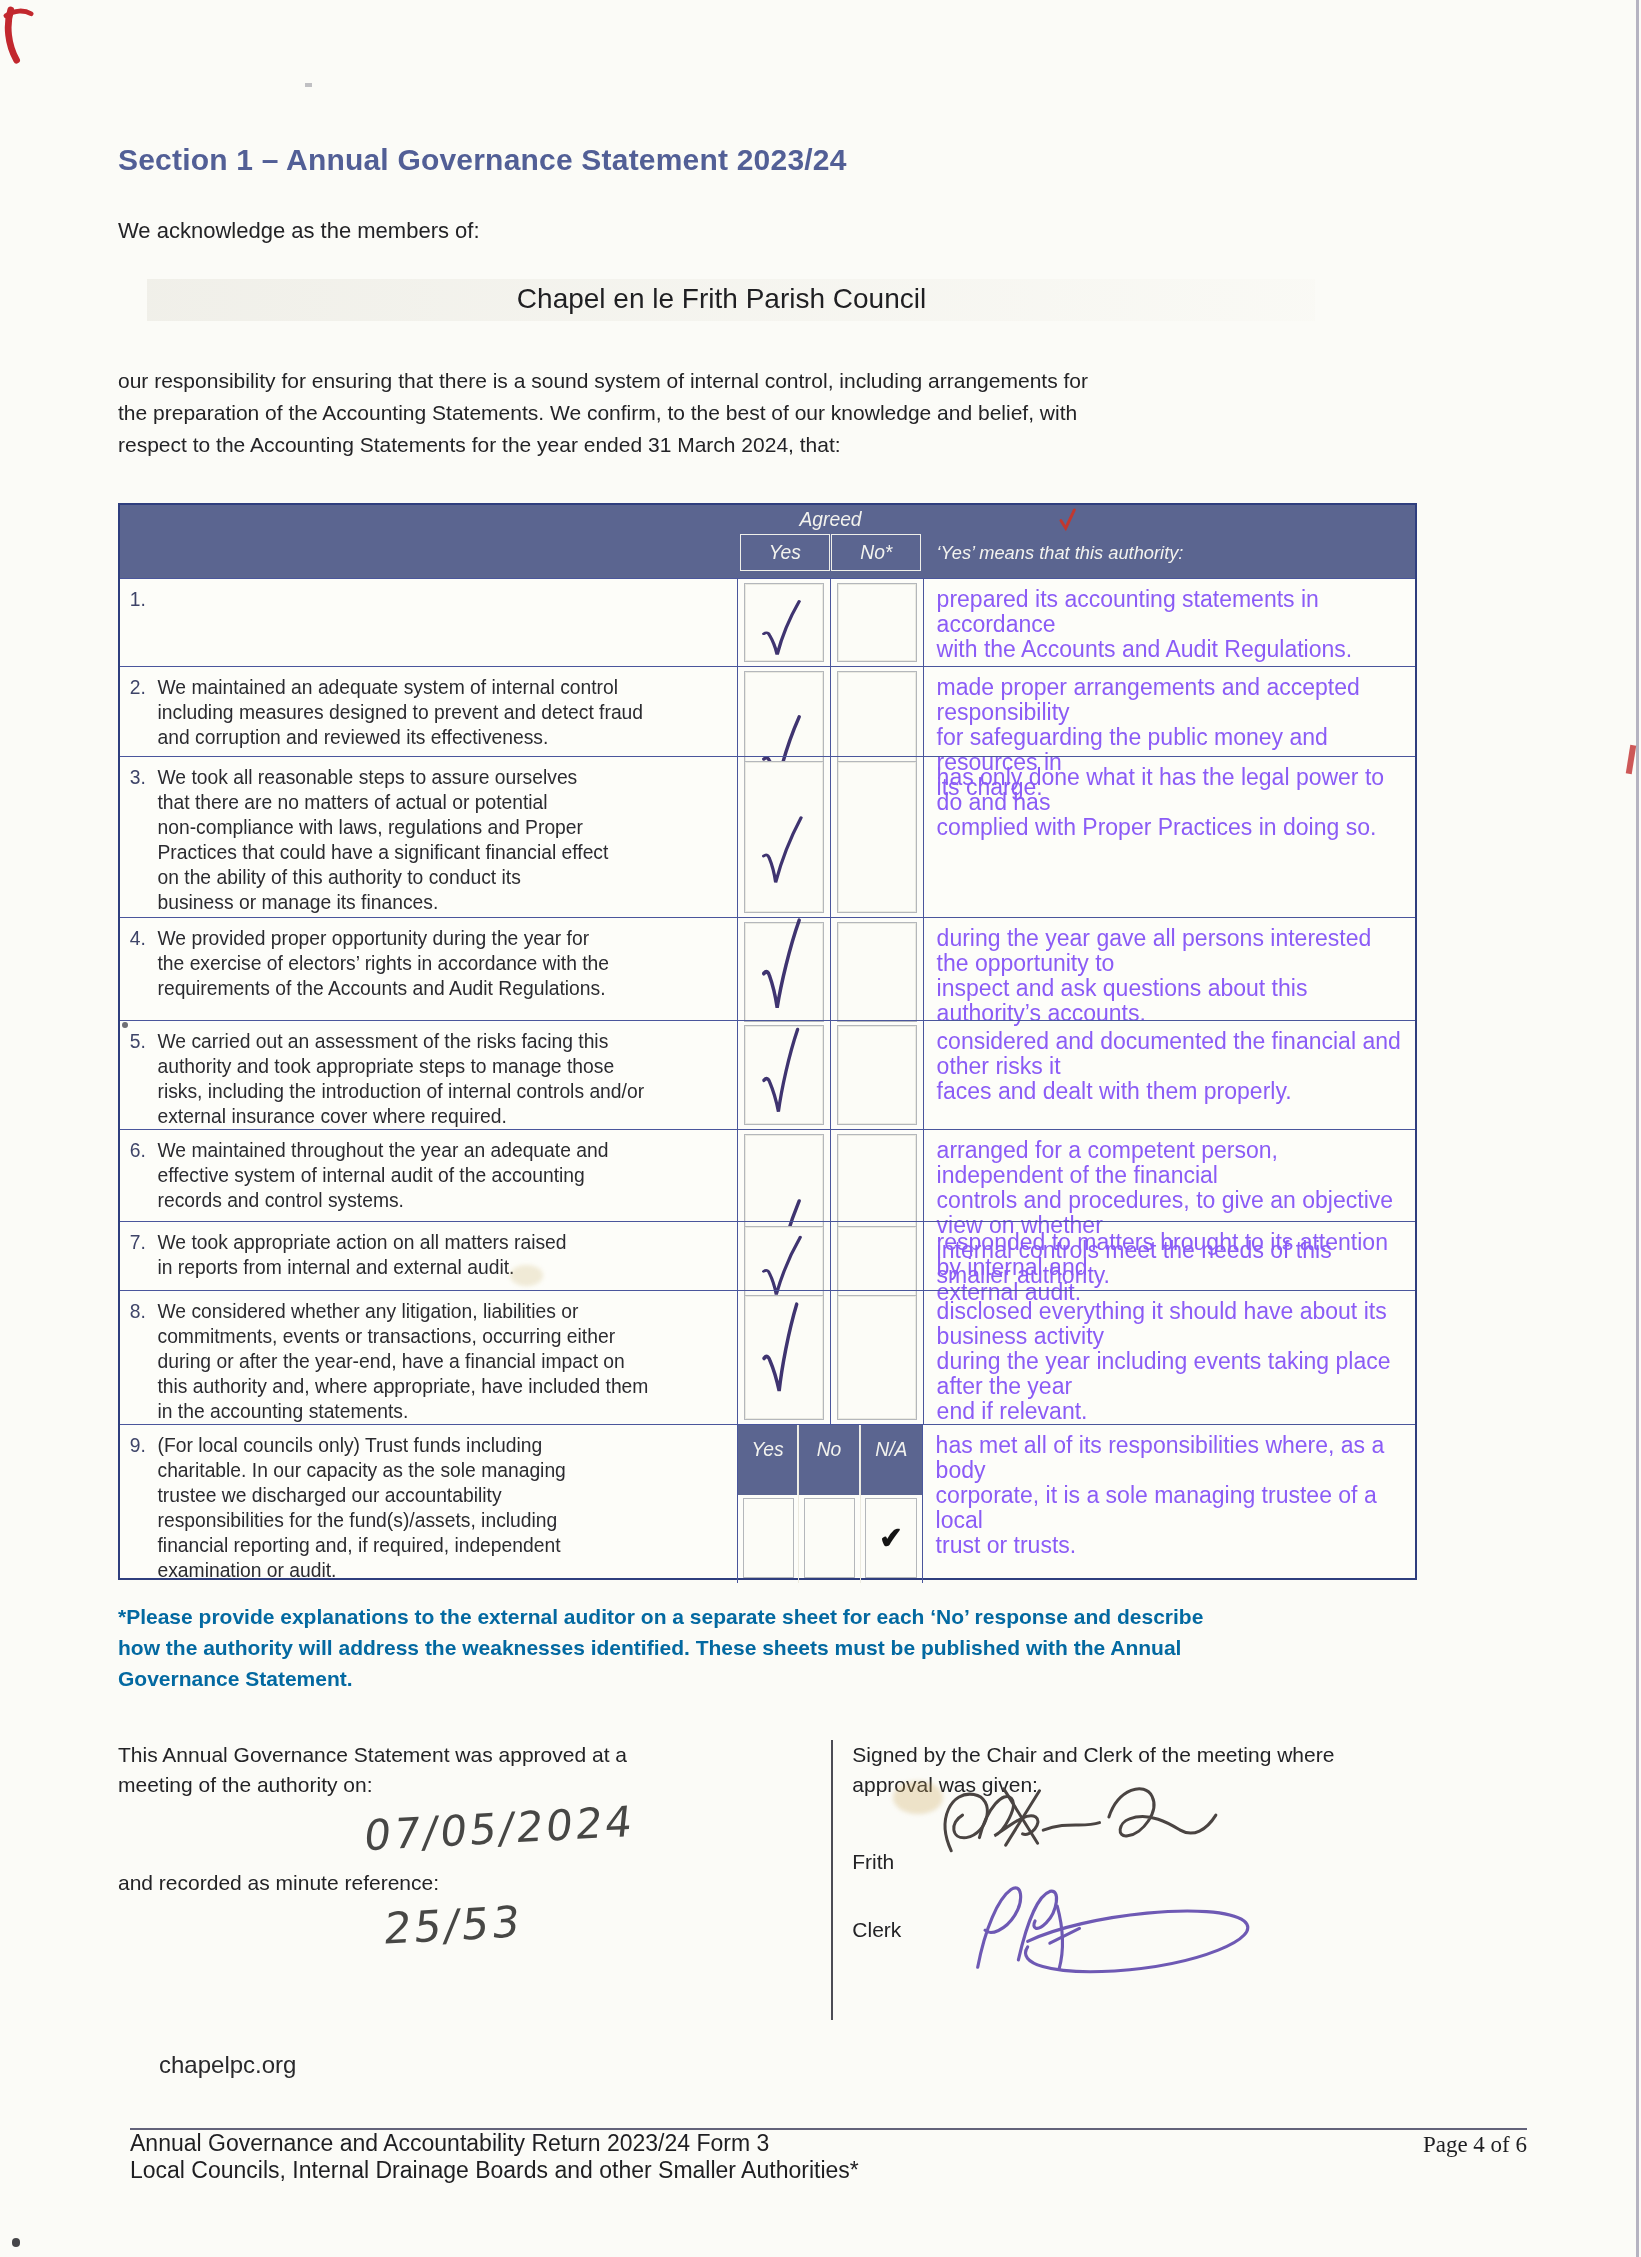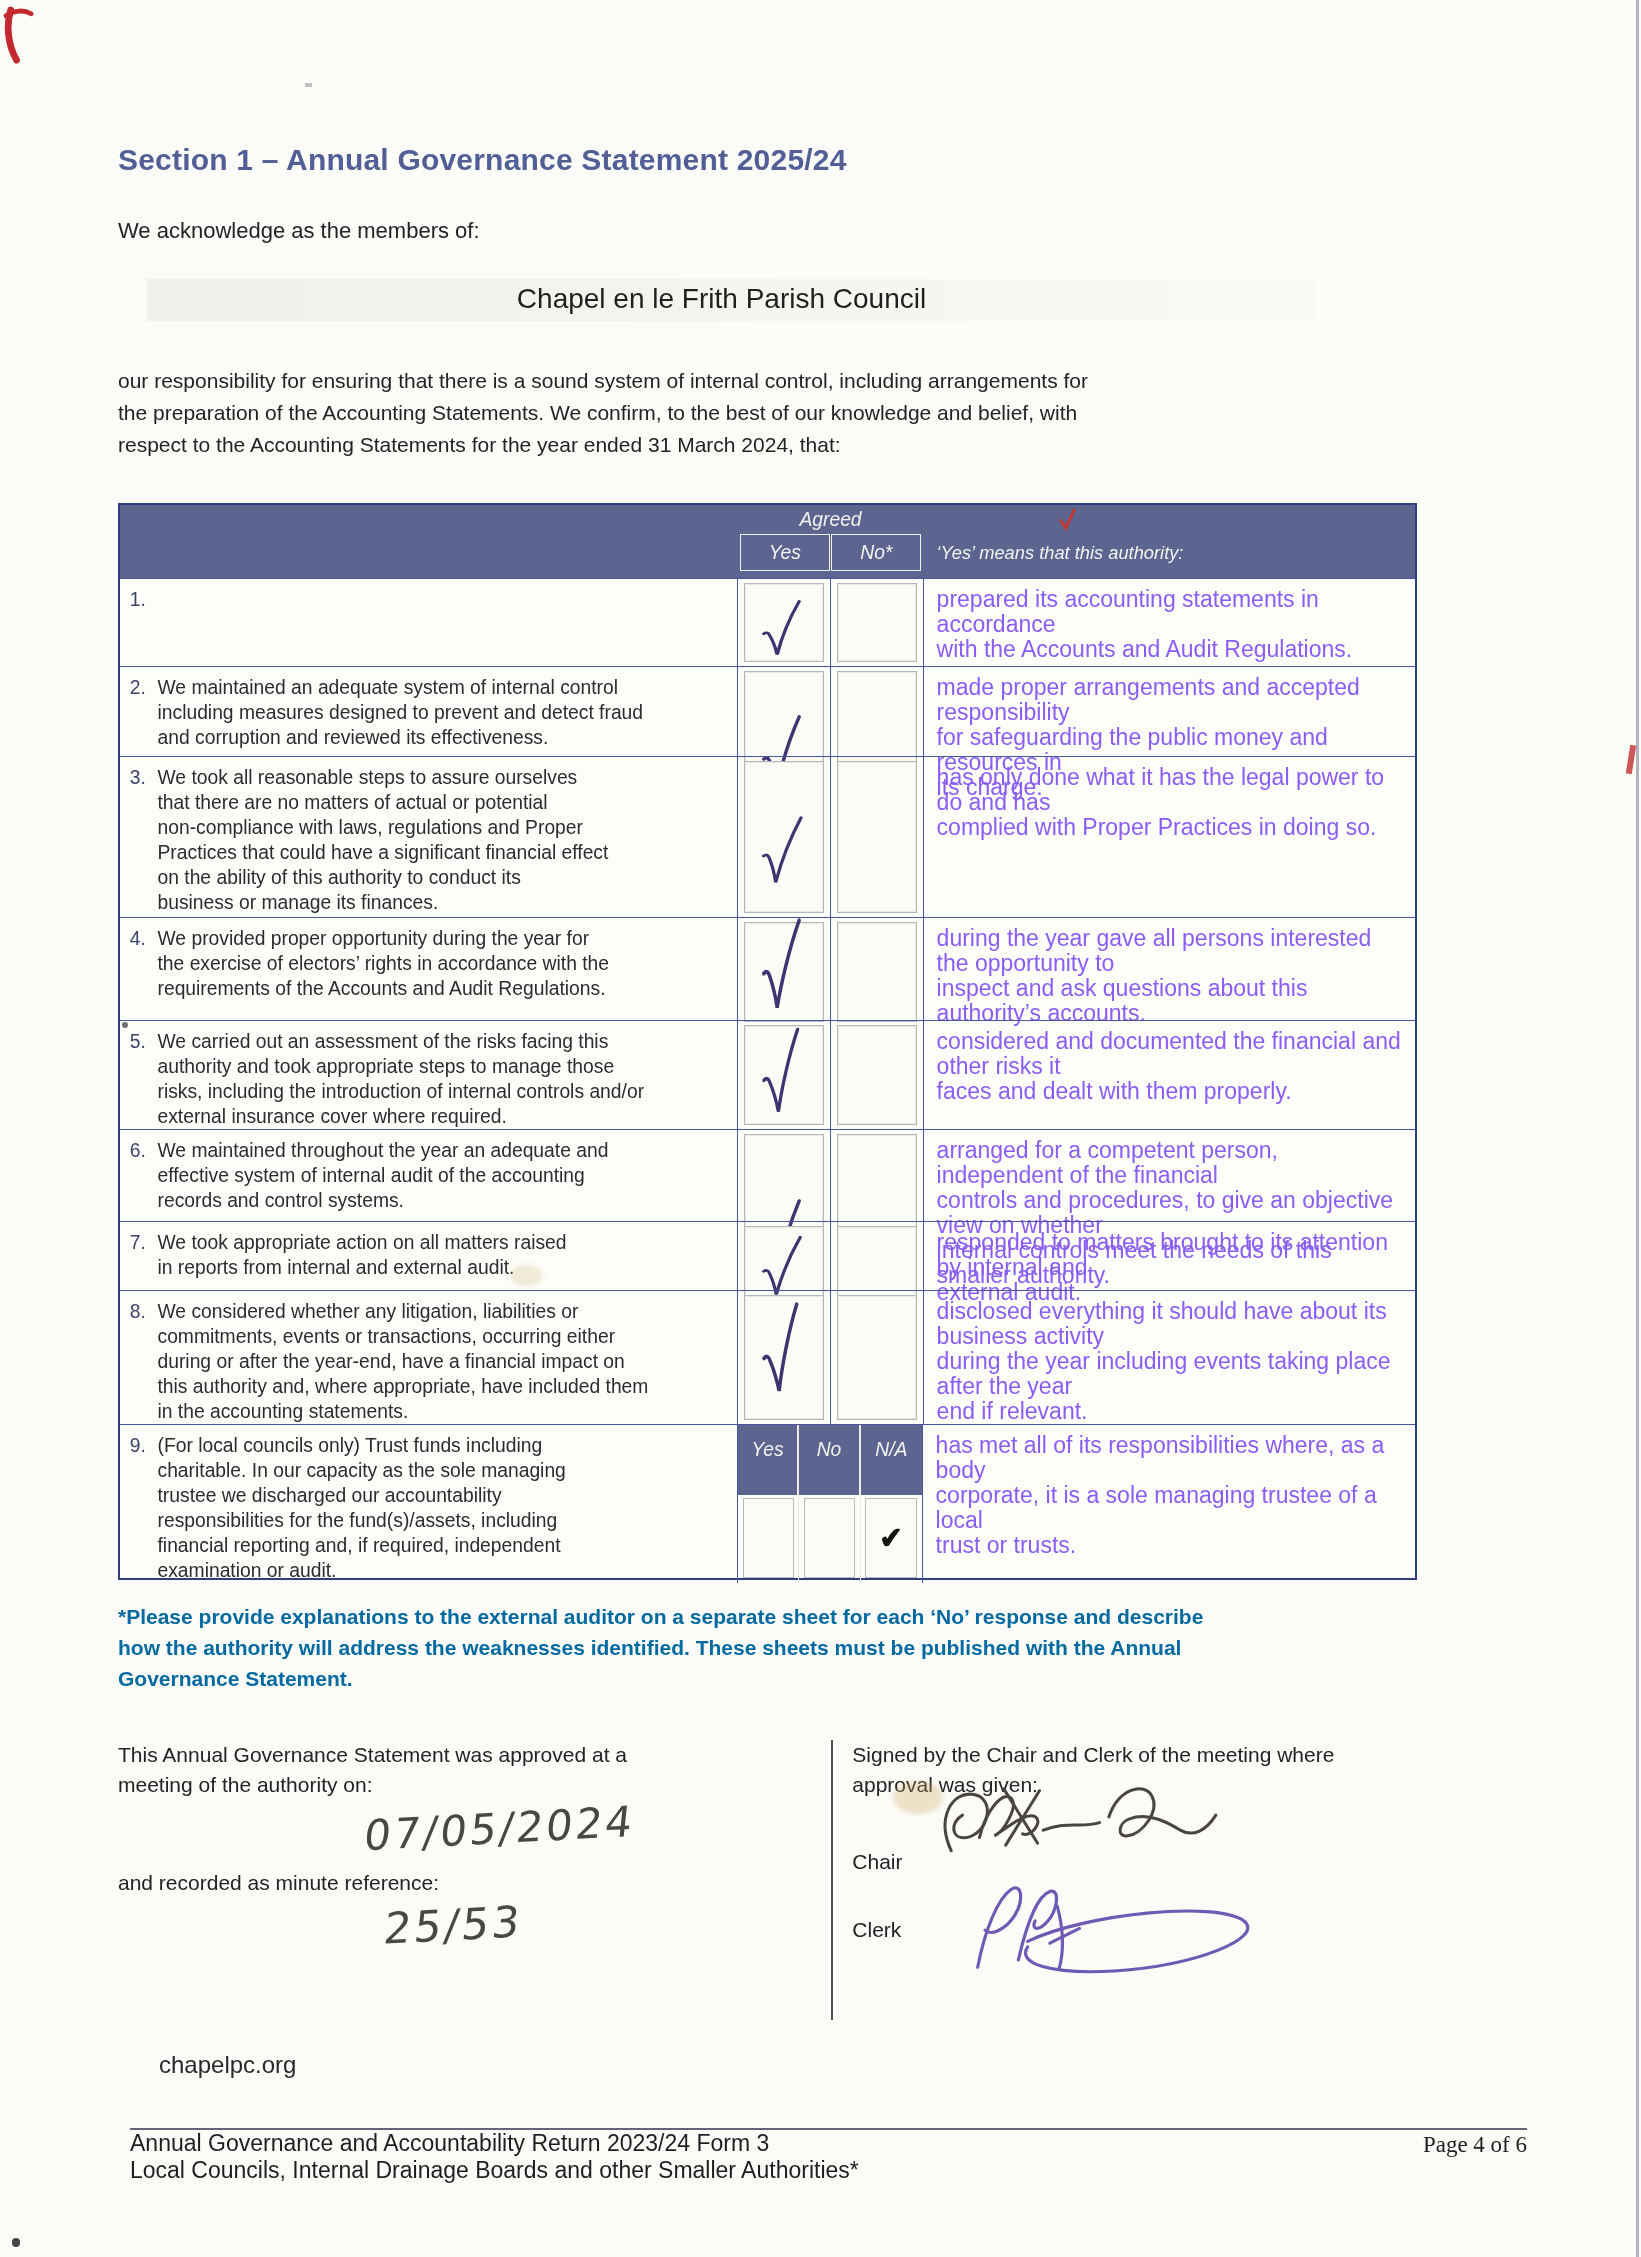--- a/index.html
+++ b/index.html
@@ -94,21 +94,21 @@
   .speck2{left:305px;top:83px;width:6.8px;height:3.9px;background:#9a9aa0;opacity:.6;}
   .side-dot{left:122px;top:1022px;width:5.8px;height:5.8px;border-radius:50%;background:#6f6f76;}
   .red-edge{left:1628px;top:745px;width:5.8px;height:29px;background:#c2302f;opacity:.8;transform:rotate(9deg);}
 </style>
 </head>
 <body>
 
 <div class="page">
 
   <div class="content">
-    <div class="title">Section 1 – Annual Governance Statement 2025/24</div>
+    <div class="title">Section 1 – Annual Governance Statement 2023/24</div>
     <div class="ack">We acknowledge as the members of:</div>
 
     <div class="council-wrap">
       <div class="council-band"></div>
       <div class="council">Chapel en le Frith Parish Council</div>
     </div>
 
     <div class="para preline">our responsibility for ensuring that there is a sound system of internal control, including arrangements for
 the preparation of the Accounting Statements. We confirm, to the best of our knowledge and belief, with
 respect to the Accounting Statements for the year ended 31 March 2024, that:</div>
@@ -333,21 +333,21 @@
       <div class="approval-left">
         <div class="app-text preline">This Annual Governance Statement was approved at a
 meeting of the authority on:</div>
         <div class="hand hand-date">07/05/2024</div>
         <div class="app-text minute-line">and recorded as minute reference:</div>
         <div class="hand hand-minute">25/53</div>
       </div>
       <div class="approval-right">
         <div class="app-text preline">Signed by the Chair and Clerk of the meeting where
 approval was given:</div>
-        <div class="role-label chair-label">Chair</div>
+        <div class="role-label chair-label">Frith</div>
         <div class="role-label clerk-label">Clerk</div>
 
         <svg class="sig sig-chair" width="319" height="114" viewBox="0 0 340 120">
           <g fill="none" stroke="#4a4442" stroke-width="3.2" stroke-linecap="round">
             <path d="M28 80 C12 46 28 16 52 20 C76 24 68 62 44 66 C28 68 26 50 40 42"></path>
             <path d="M58 66 C66 34 84 16 92 24 C100 32 84 60 74 64 C90 54 108 38 118 44 C126 50 112 66 104 62"></path>
             <path d="M84 14 L120 72"></path>
             <path d="M122 16 L86 74"></path>
             <path d="M126 58 C152 48 168 56 186 50"></path>
             <path d="M196 44 C206 14 234 6 242 22 C250 38 232 62 216 64 C204 66 206 50 218 46 C240 38 262 52 272 58 C286 66 300 58 310 42"></path>

